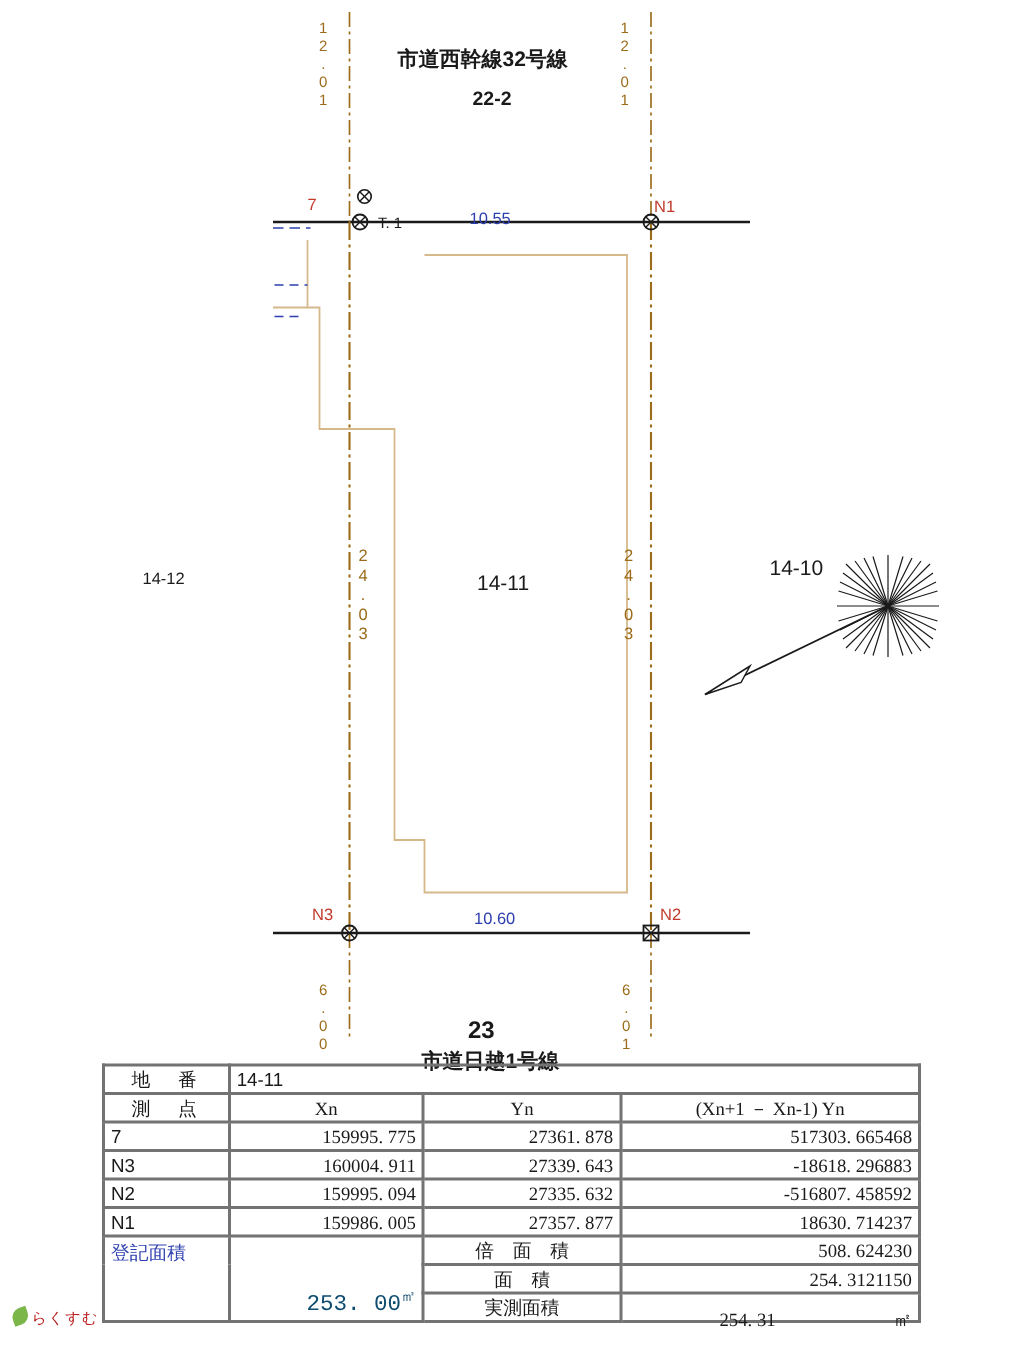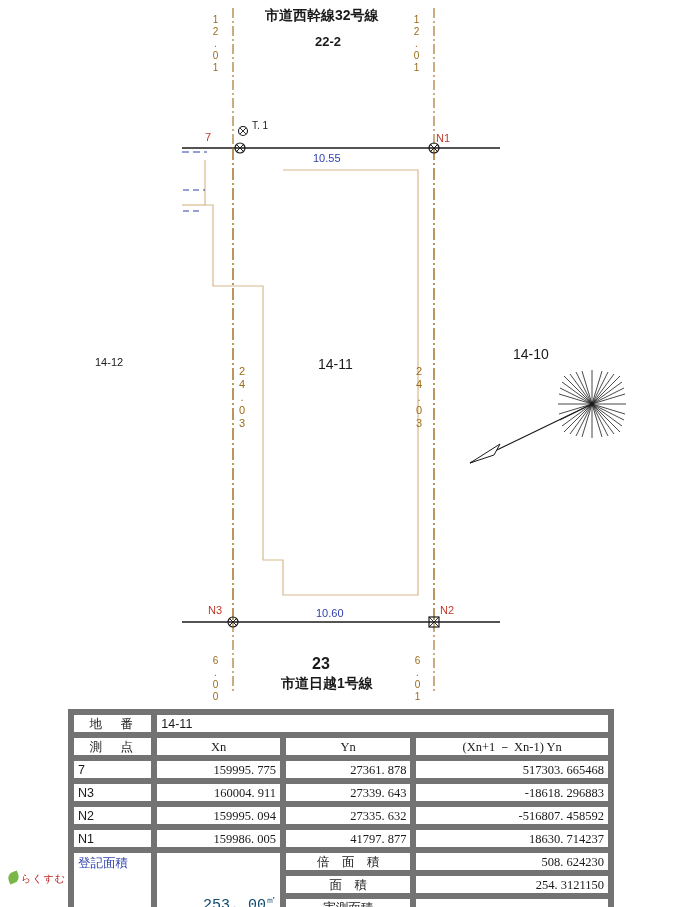--- a/index.html
+++ b/index.html
@@ -26,20 +26,21 @@
     left: 0; top: 0;
     width: 680px;
     height: 700px;
   }
   .txt {
     position: absolute;
     white-space: nowrap;
   }
   .t-black {
     color: #1a1a1a;
+    margin-top: 24px;
   }
   .t-brown {
     color: #9b6b19;
   }
   .t-blue {
     color: #2d3fae;
   }
   .t-red {
     color: #c0392b;
   }
@@ -58,21 +59,21 @@
     top: 709px;
     width: 546px;
   }
   table.data {
     border-collapse: collapse;
     width: 100%;
     font-size: 12.5px;
     color: #1a1a1a;
   }
   table.data td {
-    border: 6px solid #737373;
+    border: 2px solid #737373;
     height: 17px;
     padding: 0 4px;
     line-height: 16px;
   }
   .c-label {
     text-align: center;
     letter-spacing: 3px;
   }
   .c-num {
     text-align: right;
@@ -191,21 +192,21 @@
   <div class="txt t-black bold" style="left:265px; top:7px; font-size:14px;">市道西幹線32号線</div>
   <div class="txt t-black bold" style="left:315px; top:34px; font-size:13px;text-align:center;">22-2</div>
 
   <div class="txt t-brown vert" style="left:210px; top:14px; font-size:10px;">12.01</div>
   <div class="txt t-brown vert" style="left:411px; top:14px; font-size:10px;">12.01</div>
 
   <div class="txt t-red" style="left:205px; top:131px; font-size:11px;">7</div>
   <div class="txt t-black" style="left:252px; top:120px; font-size:10px;">T. 1</div>
   <div class="txt t-red" style="left:436px; top:132px; font-size:11px;">N1</div>
 
-  <div class="txt t-blue" style="left:313px; top:152px; font-size:11px;">10.55</div>
+  <div class="txt t-blue" style="left:313px; top:140px; font-size:11px;">10.55</div>
 
   <div class="txt t-brown vert" style="left:236px; top:365px; font-size:11px;">24.03</div>
   <div class="txt t-brown vert" style="left:413px; top:365px; font-size:11px;">24.03</div>
 
   <div class="txt t-black" style="left:95px; top:356px; font-size:11px;">14-12</div>
   <div class="txt t-black" style="left:318px; top:356px; font-size:14px;">14-11</div>
   <div class="txt t-black" style="left:513px; top:346px; font-size:14px;">14-10</div>
 
   <div class="txt t-red" style="left:208px; top:604px; font-size:11px;">N3</div>
   <div class="txt t-red" style="left:440px; top:604px; font-size:11px;">N2</div>
@@ -251,21 +252,21 @@
         </tr>
         <tr>
           <td class="c-left">N2</td>
           <td class="c-num">159995. 094</td>
           <td class="c-num">27335. 632</td>
           <td class="c-num">-516807. 458592</td>
         </tr>
         <tr>
           <td class="c-left">N1</td>
           <td class="c-num">159986. 005</td>
-          <td class="c-num">41797. 877</td>
+          <td class="c-num">27357. 877</td>
           <td class="c-num">18630. 714237</td>
         </tr>
 
         <tr>
           <td class="c-left blue-label" rowspan="3" style="vertical-align:top; padding-top:2px;">
             <div>登記面積</div>
           </td>
           <td rowspan="3" class="area-val" style="vertical-align:bottom; padding-bottom:2px;">
             <span>253. 00</span><span class="unit">㎡</span>
           </td>

